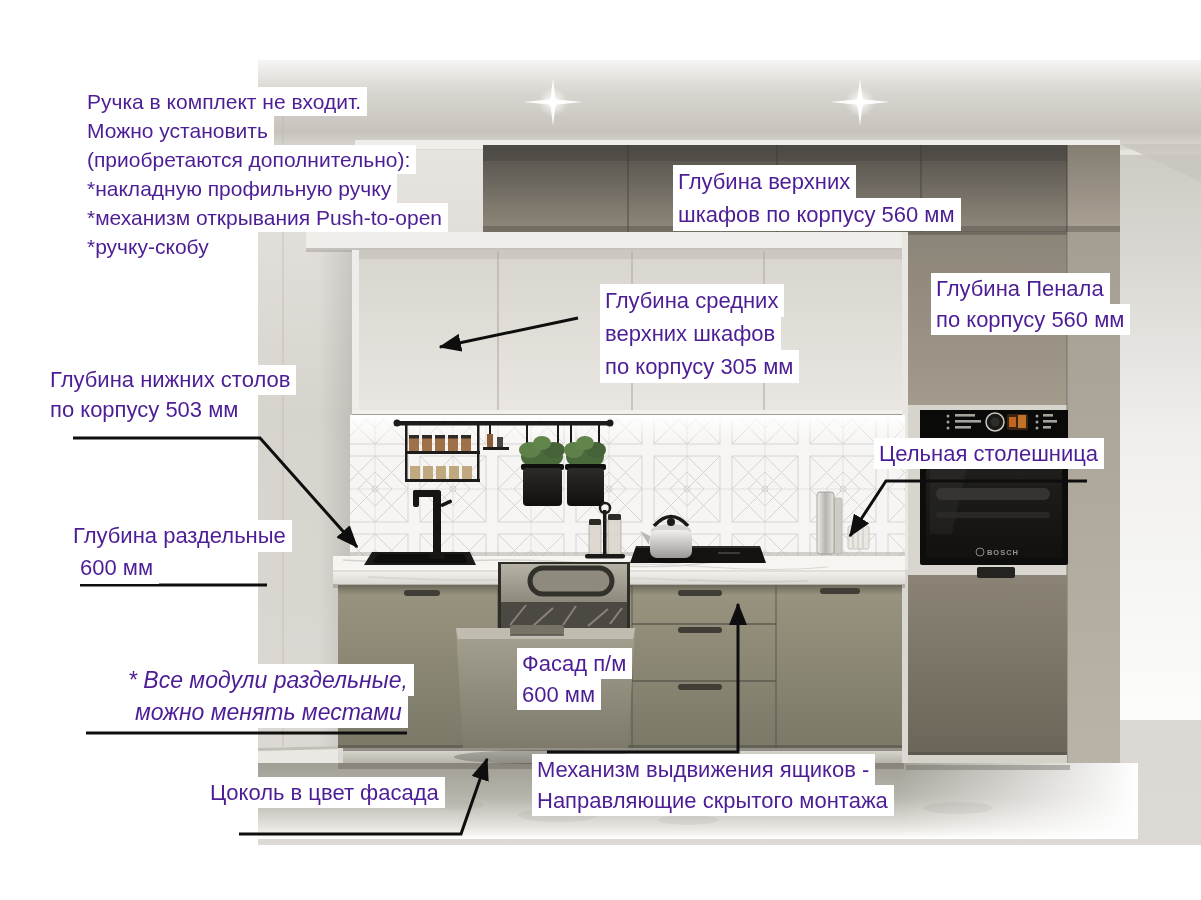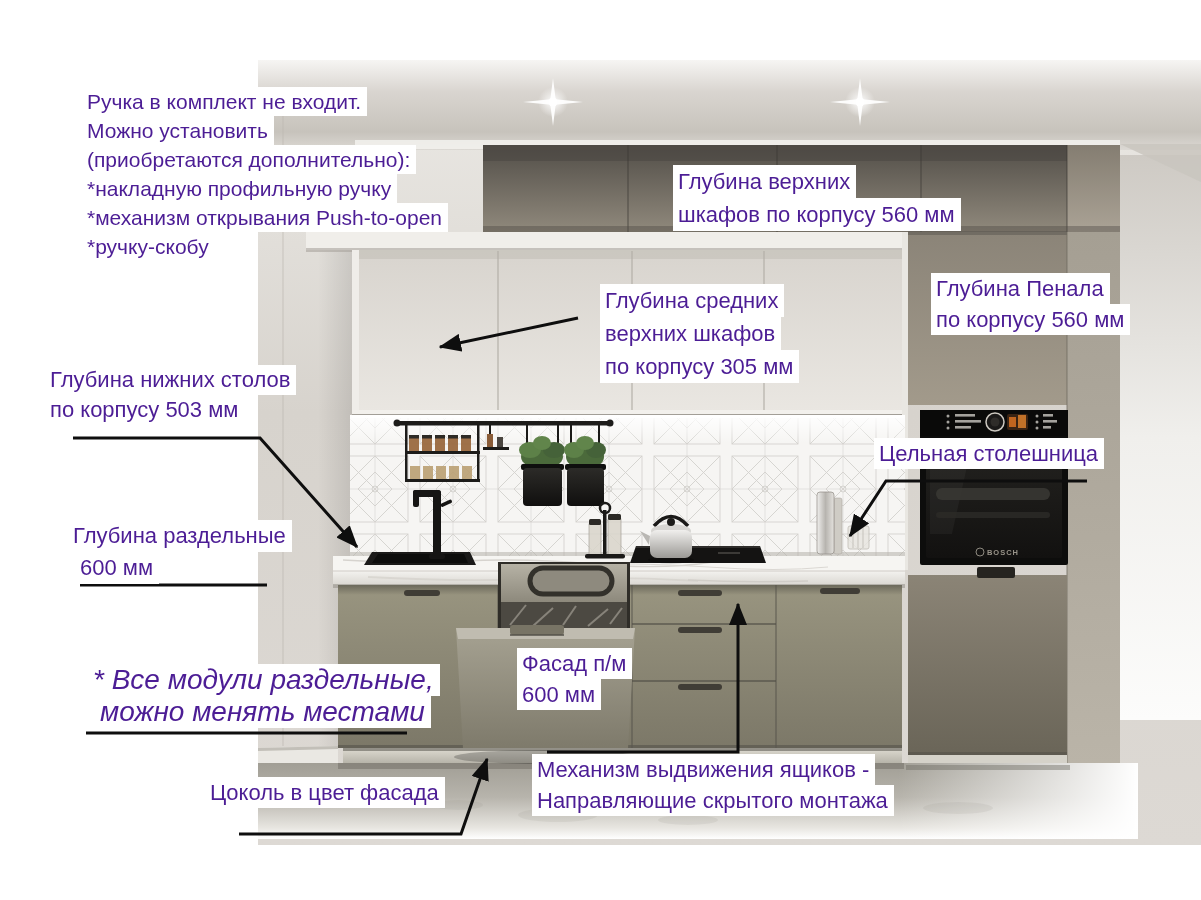--- a/index.html
+++ b/index.html
@@ -2,21 +2,21 @@
 <html><head>
 <meta charset="utf-8">
 <style>
   html,body{margin:0;padding:0;background:#fff;}
   .canvas{position:relative;width:1201px;height:900px;background:#fff;overflow:hidden;
           font-family:"Liberation Sans",sans-serif;}
   .scene-svg{position:absolute;left:258px;top:60px;width:943px;height:785px;}
   .arrows-svg{position:absolute;left:0;top:0;width:1201px;height:900px;pointer-events:none;}
   .lbl{position:absolute;font-weight:normal;font-size:22px;line-height:29px;color:#4c1d95;z-index:5;}
   .lbl .ln{display:block;width:fit-content;background:#ffffff;padding:1px 6px 1px 5px;white-space:nowrap;}
-  .lbl.italic{font-style:italic;font-size:28px;line-height:30px;}
+  .lbl.italic{font-style:italic;font-size:23px;line-height:30px;margin-left:35px;}
 </style>
 </head>
 <body>
 
 <div class="canvas">
 
   <svg class="scene-svg" viewBox="0 0 943 785">
     <defs>
       <linearGradient id="wallG" x1="0" y1="0" x2="0" y2="1">
         <stop offset="0" stop-color="#eceae6"></stop>

